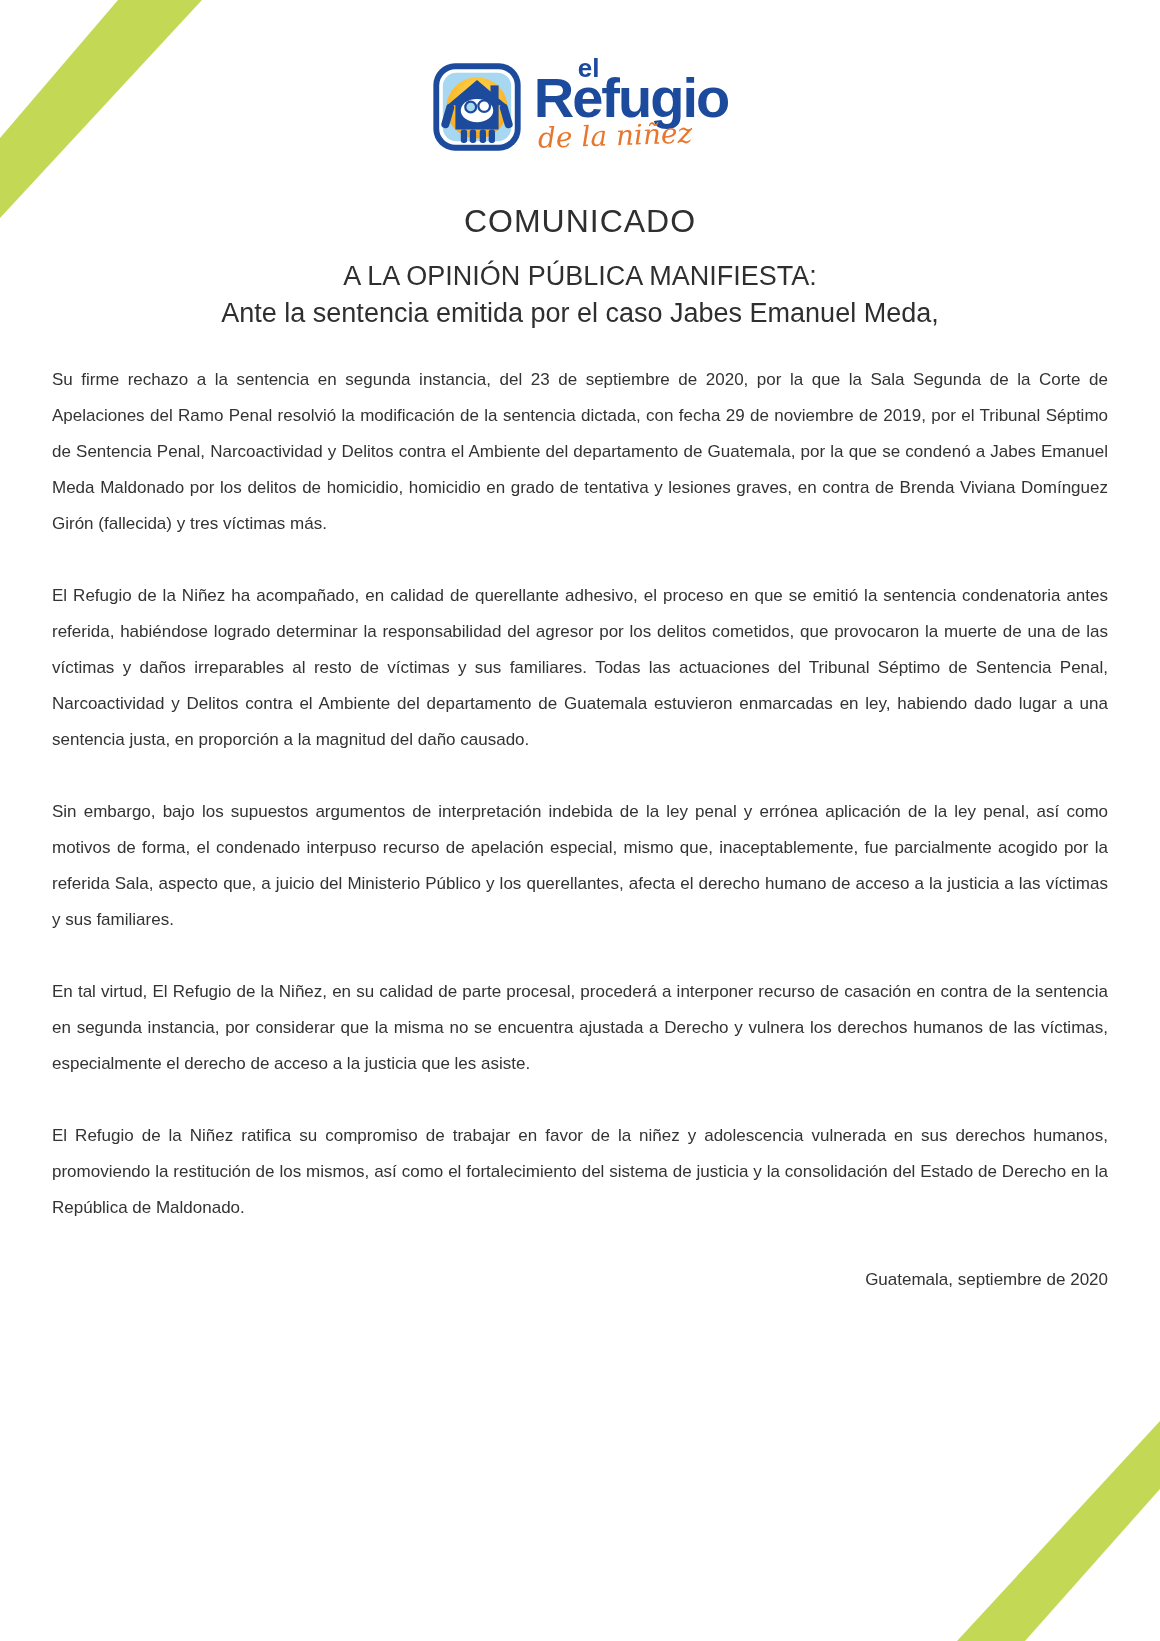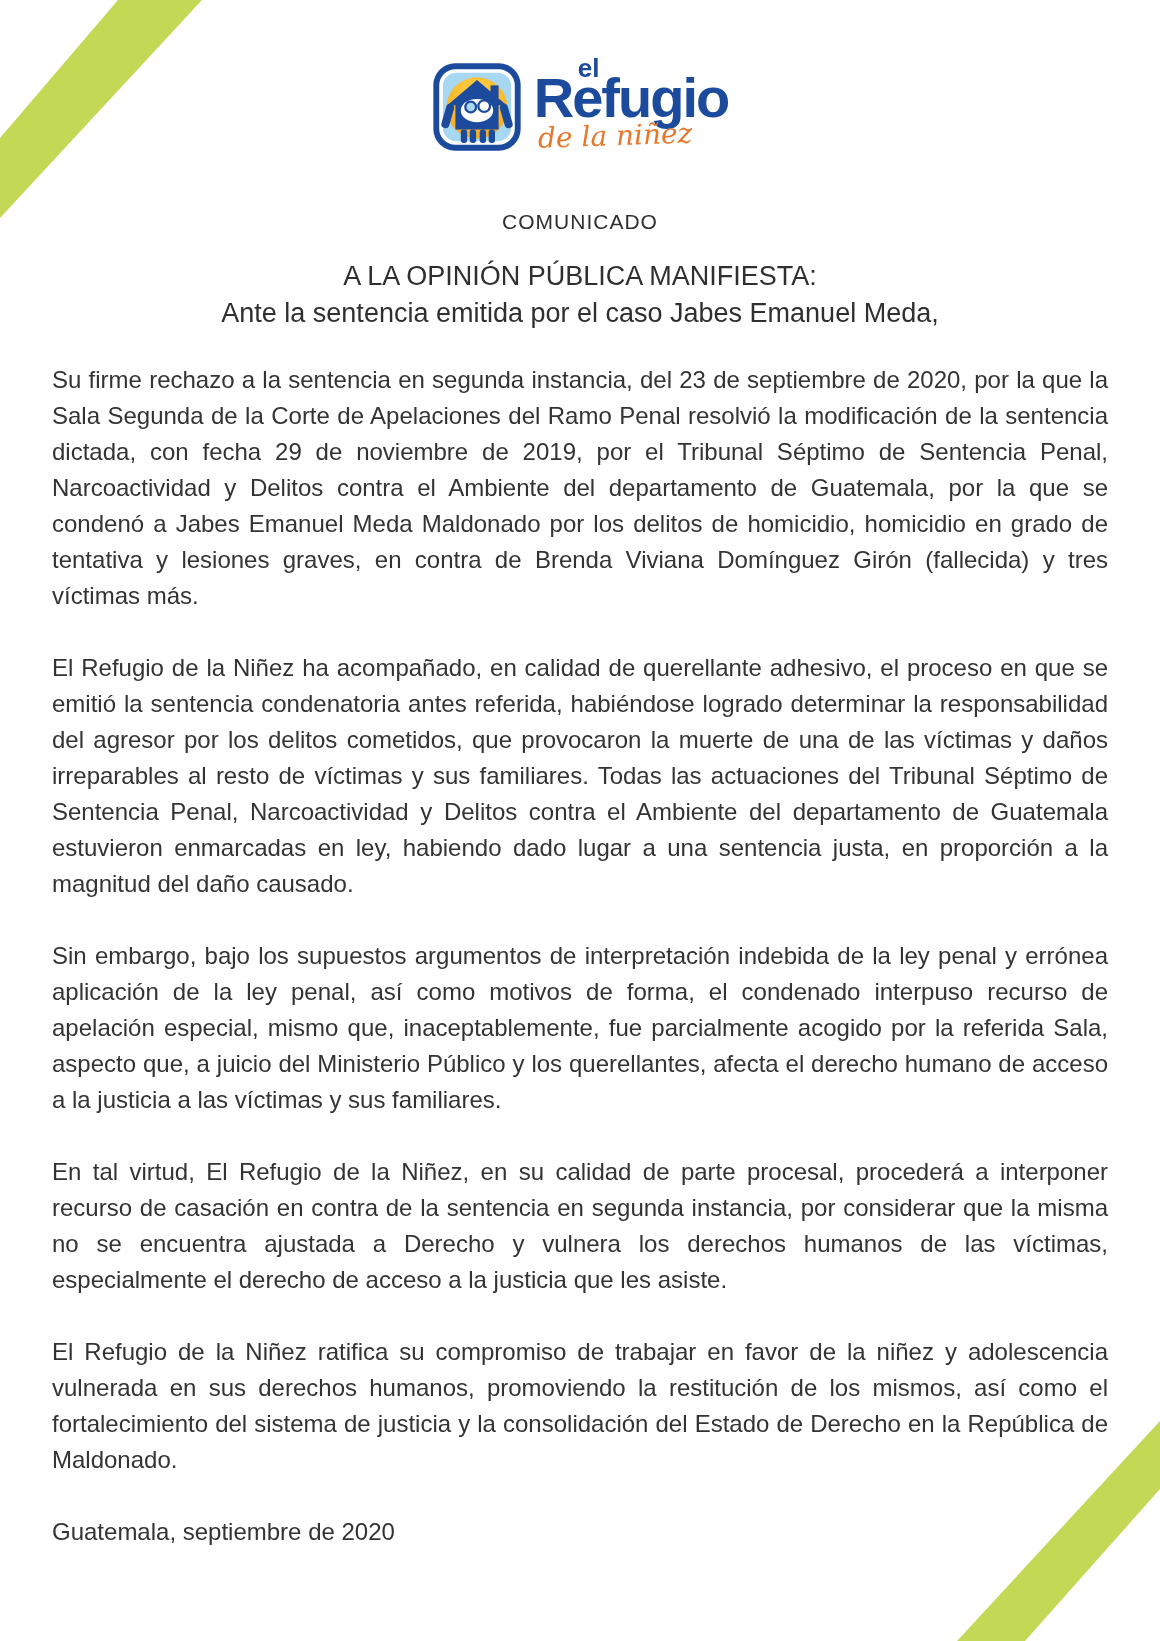--- a/index.html
+++ b/index.html
@@ -57,44 +57,44 @@
     color: #e8762b;
     padding-left: 4px;
     margin-top: -2px;
     transform: rotate(-2deg);
     transform-origin: left center;
   }
   
   .title-block {
     text-align: center;
     margin-top: 22px;
-    font-size: 21px;
+    font-size: 32px;
     line-height: 39px;
     color: #2f2f2f;
   }
   .title-line1 { font-weight: normal; letter-spacing: 1px; }
   .title-line2 { font-weight: bold; letter-spacing: 0.5px; }
   .subtitle-block {
     text-align: center;
     margin-top: 17px;
     font-size: 27px;
     line-height: 37px;
     color: #2f2f2f;
   }
   
   .content {
     margin: 30px 52px 0 52px;
-    font-size: 24px;
+    font-size: 17px;
     line-height: 36px;
     text-align: justify;
     color: #333333;
   }
   .content p { margin: 0 0 36px 0; }
   .date-line {
-    text-align: left;
+    text-align: right;
     margin-bottom: 0 !important;
   }
 </style>
 </head>
 <body>
 
 <div class="page">
 
   <svg class="stripes" viewBox="0 0 1160 1641" aria-hidden="true">
     <polygon points="118,0 202,0 0,218 0,138" fill="#c3d955"></polygon>

